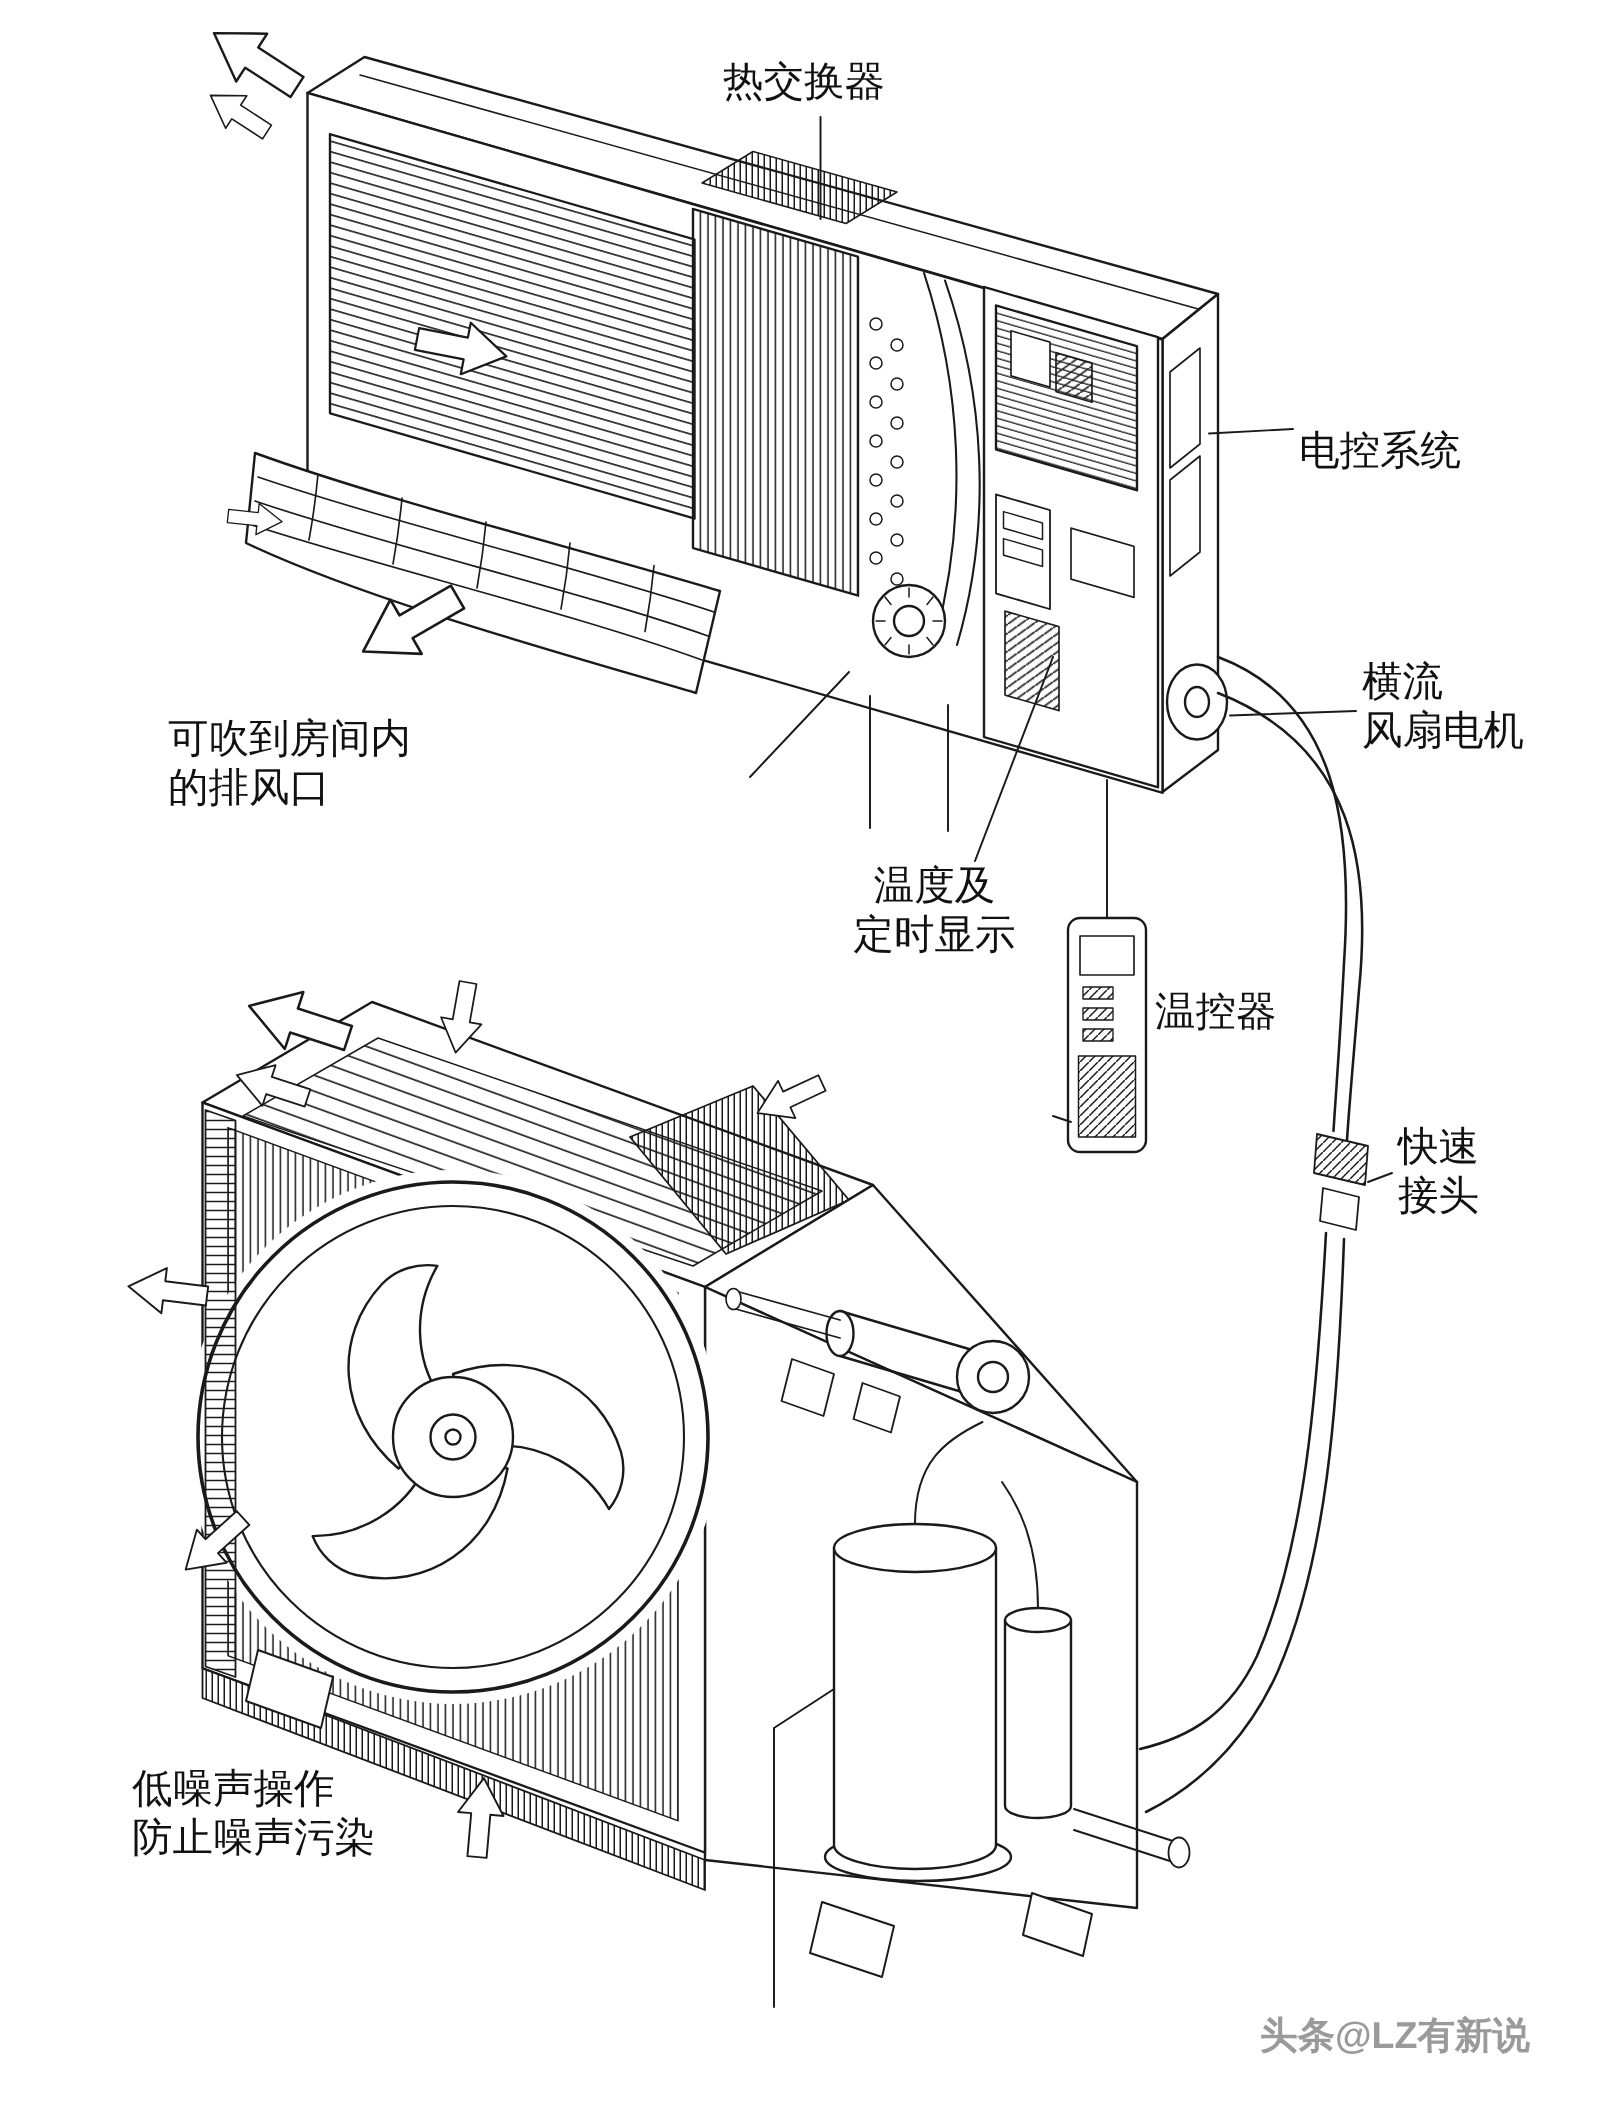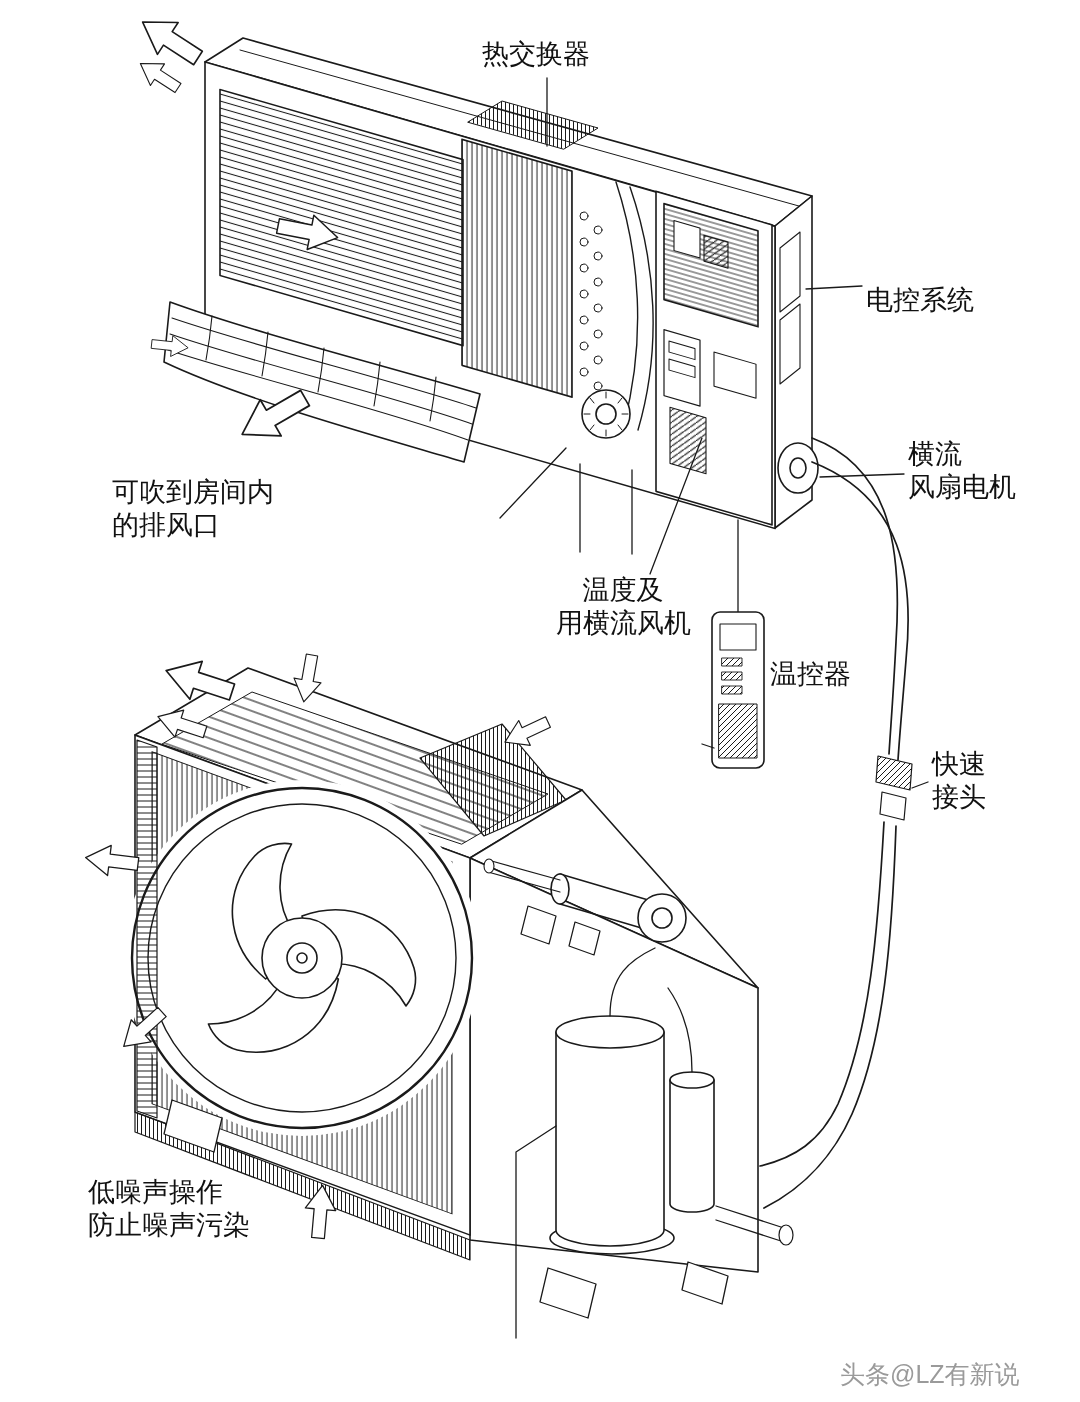--- a/index.html
+++ b/index.html
@@ -17,21 +17,21 @@
   .l-outlet{left:112px;top:476px;}
   .l-fan{left:316px;top:520px;width:212px;}
   .l-display{left:556px;top:574px;width:134px;}
   .l-motor{left:908px;top:438px;}
   .l-thermo{left:770px;top:658px;font-family:Liberation Serif, serif;}
   .l-sensor{left:572px;top:710px;width:134px;}
   .l-quick{left:932px;top:748px;}
   .l-noise{left:88px;top:1176px;}
   .l-comp{left:382px;top:1338px;}
   .watermark{position:absolute;left:840px;top:1340px;font-size:25px;color:#9a9a9a;
-    font-family:"Liberation Sans","DejaVu Sans",sans-serif;font-weight:400;margin-top:18px;}
+    font-family:"Liberation Sans","DejaVu Sans",sans-serif;font-weight:700;}
 </style>
 </head>
 <body>
 
 <div class="stage">
 
 <svg width="1080" height="1402" viewBox="0 0 1080 1402">
   <defs>
     <pattern id="pat-v5" width="5" height="8" patternUnits="userSpaceOnUse">
       <path d="M2,0 V8" stroke="#1a1a1a" stroke-width="1"></path>
@@ -250,21 +250,21 @@
 
 
 <div class="lbl l-outlet">
   <span>可吹到房间内</span>
   <span>的排风口</span>
 </div>
 
 
 <div class="lbl l-display ctr">
   <span>温度及</span>
-  <span>用横流风机</span>
+  <span>定时显示</span>
 </div>
 
 <div class="lbl l-motor">
   <span>横流</span>
   <span>风扇电机</span>
 </div>
 
 <div class="lbl l-thermo">
   <span>温控器</span>
 </div>

